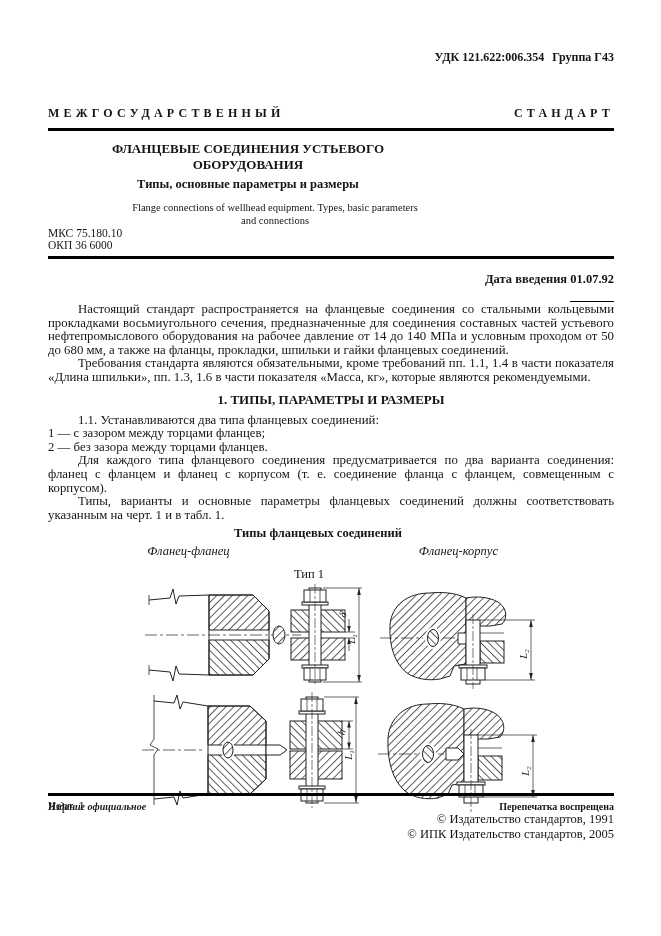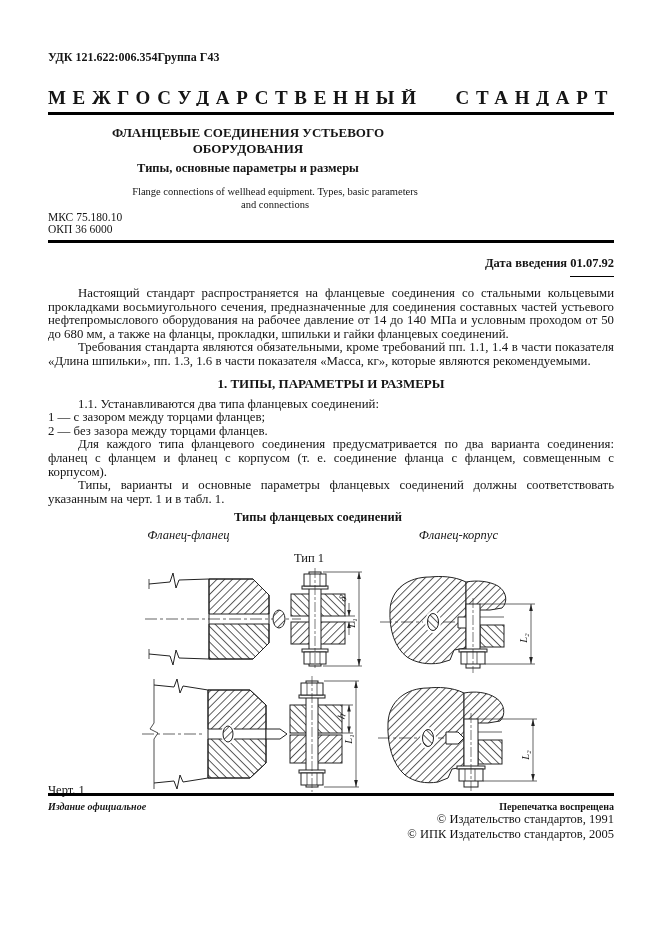--- a/index.html
+++ b/index.html
@@ -1,36 +1,36 @@
 <!DOCTYPE html>
 <html><head>
 <meta charset="utf-8">
 <style>
   html,body{margin:0;padding:0;background:#9a9a9a;}
   .page{position:relative;width:661px;height:936px;background:#ffffff;
         font-family:"Liberation Serif","DejaVu Serif",serif;color:#151515;
         overflow:hidden;margin:0 auto;}
   .content{position:absolute;left:48px;top:50px;width:566px;}
-  .row-split{display:flex;justify-content:flex-start;}
+  .row-split{display:flex;justify-content:flex-end;gap:8px;}
   .udk-row{font-weight:bold;font-size:12px;line-height:15px;}
-  .msk{margin-top:24px;font-weight:bold;font-size:19px;line-height:17px;
+  .msk{margin-top:40px;font-weight:bold;font-size:12px;line-height:17px;
        letter-spacing:0.35em;word-spacing:1em;text-align-last:justify;text-align:justify;white-space:nowrap;overflow:hidden;}
   .rule{height:3px;background:#000;margin-top:6px;}
   .title-area{position:relative;height:125px;}
   .title-ru{position:absolute;left:0;top:10px;width:400px;text-align:center;
             font-weight:bold;font-size:13px;line-height:16px;}
   .subtitle{position:absolute;left:0;top:46px;width:400px;text-align:center;
             font-weight:bold;font-size:12.5px;}
   .title-en{position:absolute;left:12px;top:71px;width:430px;text-align:center;
             font-size:10.5px;line-height:12.5px;}
   .codes{position:absolute;left:0;top:97px;font-size:11.5px;line-height:11.5px;}
   .gost{position:absolute;left:394px;top:26px;width:112px;text-align:center;
         font-weight:bold;font-size:15.5px;line-height:16px;}
   .date-row{text-align:right;font-weight:bold;font-size:12.5px;margin-top:13px;}
-  .date-value{border-bottom:1.4px solid #000;padding-bottom:6px;}
+  .date-value{border-bottom:1.4px solid #000;padding-bottom:15px;}
   .bodytext{margin-top:16px;font-size:12.8px;line-height:13.6px;text-align:justify;}
   .bodytext p{margin:0;text-indent:30px;}
   .bodytext p.noindent{text-indent:0;}
   .sec-head{text-align:center;font-weight:bold;font-size:13px;margin:7px 0 6px;}
   .fig-cap{text-align:center;font-weight:bold;font-size:12.5px;margin-top:4px;width:540px;}
   .fig-cols{display:flex;font-style:italic;font-size:12.5px;margin-top:3px;width:540px;}
   .fig-cols .c1{width:52%;text-align:center;}
   .fig-cols .c2{width:48%;text-align:center;}
   .tip-label{text-align:center;font-size:12.5px;margin-top:8px;width:522px;}
   .drow{display:flex;align-items:flex-start;margin-top:1px;}

